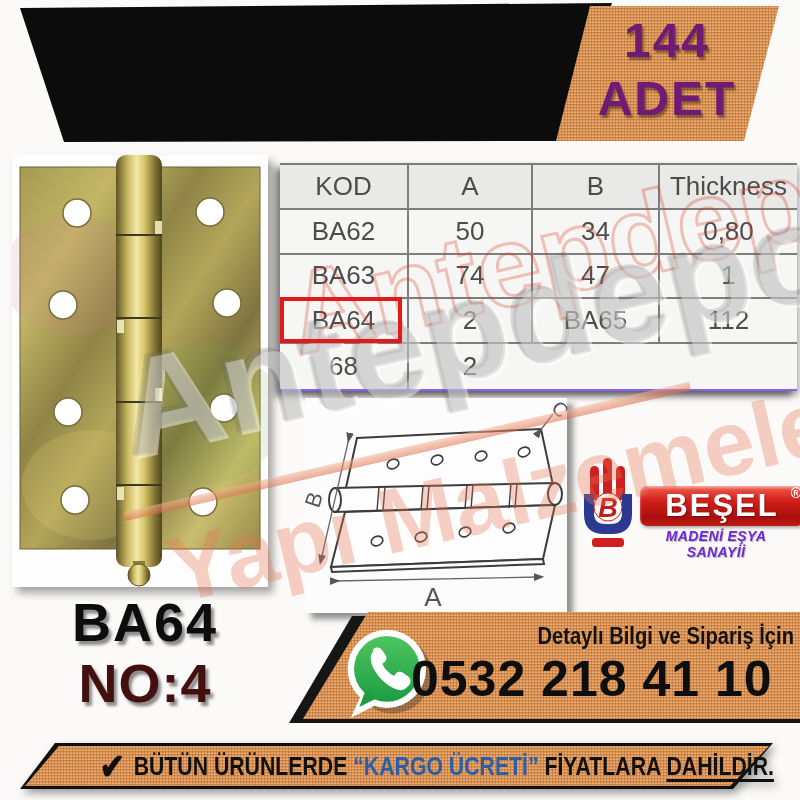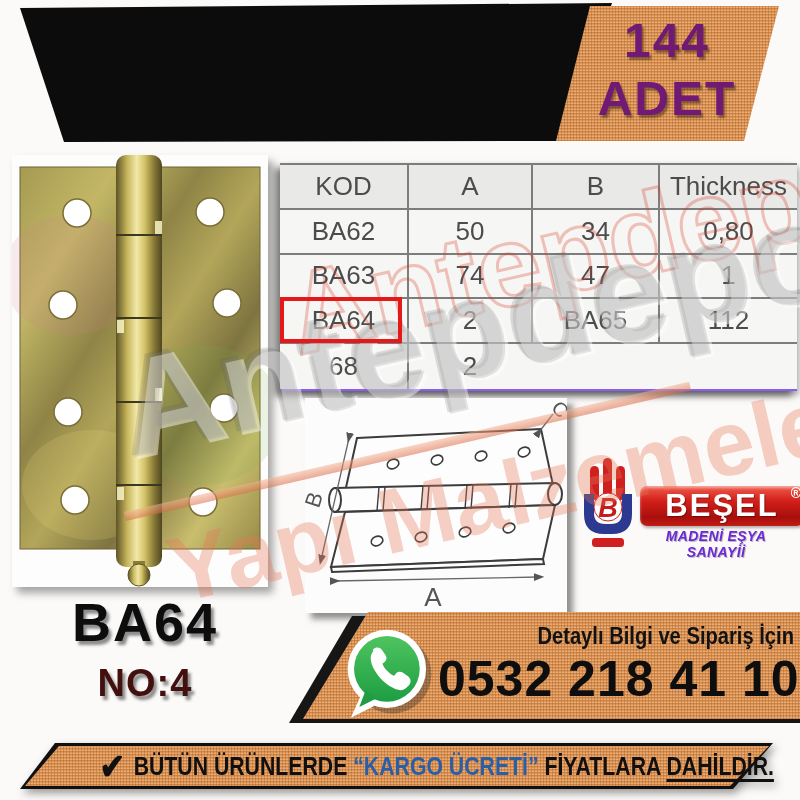--- a/index.html
+++ b/index.html
@@ -59,31 +59,31 @@
     -webkit-text-stroke:3px rgba(216,62,40,.30);}
   .wm-gray{left:120px;top:330px;font-size:140px;transform:rotate(-13deg);color:rgba(135,135,135,.22);
     text-shadow:3px 3px 0 rgba(255,255,255,.45),-2px -2px 0 rgba(90,90,90,.18);}
   .wm-salmon{left:170px;top:520px;font-size:92px;transform:rotate(-13deg);color:rgba(232,118,86,.34);}
   .wm-stripe{position:absolute;left:125px;top:512px;width:580px;height:9px;transform:rotate(-13deg);
     transform-origin:left center;background:linear-gradient(180deg,#f6b293,#d96a46);opacity:.55;}
   
   .product-code{position:absolute;left:30px;top:592px;width:230px;text-align:center;z-index:4;}
   .code-main{font-size:54px;font-weight:bold;letter-spacing:2px;color:#0d0d0d;line-height:60px;
     text-shadow:3px 4px 3px rgba(120,120,120,.85);}
-  .code-no{font-size:38px;font-weight:bold;letter-spacing:1px;color:#431010;line-height:62px;
+  .code-no{font-size:54px;font-weight:bold;letter-spacing:1px;color:#431010;line-height:62px;
     text-shadow:3px 4px 3px rgba(120,120,120,.85);}
   
   .wa-wrap{position:absolute;left:0;top:600px;width:800px;height:200px;z-index:4;}
   .wa-shadow{position:absolute;inset:0;background:#161616;
     clip-path:polygon(352px 16px,800px 16px,800px 123px,289px 123px);}
   .wa-banner{position:absolute;inset:0;clip-path:polygon(368px 12px,800px 12px,800px 119px,303px 119px);}
   .wa-icon{position:absolute;left:336px;top:18px;width:106px;height:106px;}
   .wa-label{position:absolute;right:6px;top:22px;width:400px;text-align:right;font-weight:bold;
     font-size:24px;color:#121212;transform:scaleX(.84);transform-origin:right center;}
-  .wa-phone{position:absolute;left:438px;top:50px;font-weight:bold;font-size:50px;color:#0e0e0e;
+  .wa-phone{position:absolute;left:411px;top:50px;font-weight:bold;font-size:50px;color:#0e0e0e;
     letter-spacing:1px;}
   
   .footer{position:absolute;left:0;top:735px;width:800px;height:62px;z-index:4;
     filter:drop-shadow(3px 4px 4px rgba(0,0,0,.4));}
   .footer-outer{position:absolute;inset:0;background:#101010;
     clip-path:polygon(55px 8px,773px 8px,733px 54px,20px 54px);}
   .footer-inner{position:absolute;inset:0;
     clip-path:polygon(59px 11px,769px 11px,730px 51px,25px 51px);}
   .footer-text{position:absolute;left:40px;right:40px;top:8px;height:46px;line-height:46px;
     text-align:right;font-weight:bold;font-size:25px;color:#101010;white-space:nowrap;}

